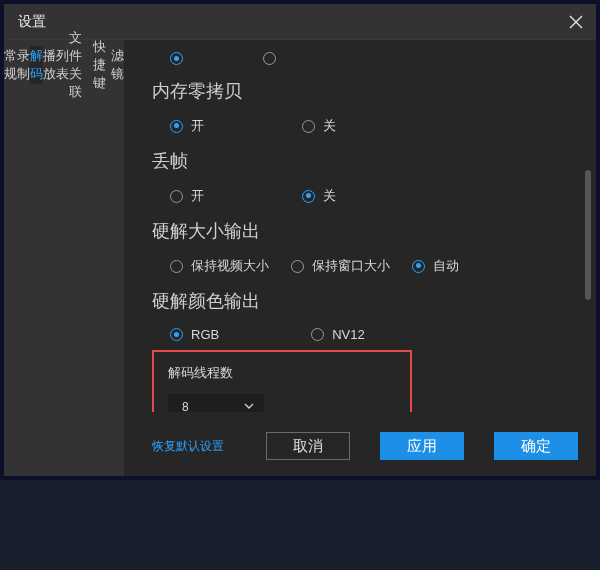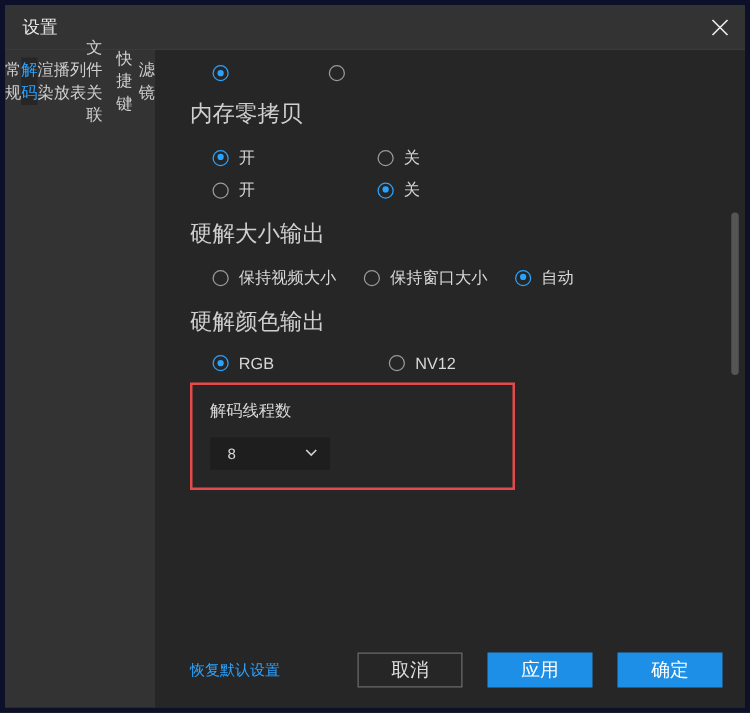--- a/index.html
+++ b/index.html
@@ -1,17 +1,17 @@
 <!DOCTYPE html>
 <html><head>
 <meta charset="utf-8">
 <style>
   * { box-sizing: border-box; margin: 0; padding: 0; }
   html, body { width: 600px; height: 570px; overflow: hidden; font-family: "Microsoft YaHei", Arial, sans-serif; background: #1a1f2e; }
-  .frame { width: 600px; height: 570px; background: #0c1028; padding: 4px; }
+  .frame { width: 600px; height: 480px; background: #0c1028; padding: 4px; }
   .dialog { width: 100%; height: 100%; background: #333333; display: flex; flex-direction: column; position: relative; }
   .titlebar { height: 36px; display: flex; align-items: center; justify-content: space-between; padding: 0 10px 0 14px; color: #e8e8e8; border-bottom: 1px solid #3a3a3a; }
   .titlebar .title { font-size: 14px; }
   .close-x { width: 20px; height: 20px; display:flex; align-items:center; justify-content:center; color:#e8e8e8; cursor:pointer; }
   .close-x svg { width:14px; height:14px; }
   .body { flex:1; display:flex; min-height:0; }
   .sidebar { width:120px; background:#333333; padding-top:6px; display:flex; flex-direction:row; }
   .sidebar-item { height:38px; display:flex; align-items:center; justify-content:center; color:#cfcfcf; font-size:13px; cursor:pointer; }
   .sidebar-item.active { background:#262626; color:#2aa3ff; }
   .content-wrap { flex:1; position:relative; background:#262626; }
@@ -21,21 +21,21 @@
   .section-title { color:#cfcfcf; margin: 14px 0 14px 0; font-size:18px; }
   .radio-row { display:flex; align-items:center; flex-wrap:wrap; gap:0; padding-left:18px; margin-bottom:8px; }
   .radio { display:flex; align-items:center; margin-right:42px; cursor:pointer; }
   .radio .circle { width:13px; height:13px; border-radius:50%; border:1.5px solid #9a9a9a; margin-right:8px; position:relative; flex:0 0 auto; }
   .radio.checked .circle { border-color:#2aa3ff; }
   .radio.checked .circle::after { content:""; position:absolute; left:2.5px; top:2.5px; width:5px; height:5px; border-radius:50%; background:#2aa3ff; }
   .size-row .radio { margin-right:22px; }
   .highlight-box { border:2px solid #e44a4a; padding:12px 30px 14px 14px; width:260px; margin-top:6px; }
   .select { margin-top:12px; width:96px; height:26px; background:#1e1e1e; color:#d8d8d8; display:flex; align-items:center; justify-content:space-between; padding:0 10px 0 14px; font-size:12px; cursor:pointer; }
   .select .chev svg { width:10px; height:10px; }
-  .footer { position:absolute; bottom:0; left:0; right:0; height:60px; background:#262626; display:flex; align-items:center; padding:0 18px 0 28px; gap:20px; }
+  .footer { position:absolute; bottom:0; left:0; right:0; height:60px; background:#262626; display:flex; align-items:center; padding:0 18px 0 28px; gap:30px; }
   .restore { color:#2aa3ff; font-size:12px; cursor:pointer; margin-right:auto; }
   .btn { min-width:84px; height:28px; display:flex; align-items:center; justify-content:center; font-size:15px; cursor:pointer; }
   .btn.cancel { background:#262626; border:1px solid #6a6a6a; color:#e0e0e0; }
   .btn.apply, .btn.ok { background:#1e8fe6; color:#fff; }
   .partial-radio { width:13px; height:13px; border-radius:50%; border:1.5px solid #9a9a9a; position:relative; }
   .partial-radio.checked { border-color:#2aa3ff; }
   .partial-radio.checked::after { content:""; position:absolute; left:2.5px; top:2.5px; width:5px; height:5px; border-radius:50%; background:#2aa3ff; }
 </style>
 </head>
 <body>
@@ -48,25 +48,25 @@
         <svg viewBox="0 0 14 14">
             <path d="M1 1 L13 13 M13 1 L1 13" stroke="#e8e8e8" stroke-width="1.4" fill="none"></path>
           </svg>
       </span>
     </div>
     <div class="body">
       <div class="sidebar">
         <div class="sidebar-item">
             <span>常规</span>
           </div>
+        <div class="sidebar-item">
+            <span>录制</span>
+          </div>
         <div class="sidebar-item active">
             <span>解码</span>
-          </div>
-        <div class="sidebar-item">
-            <span>渲染</span>
           </div>
         <div class="sidebar-item">
             <span>播放</span>
           </div>
         <div class="sidebar-item">
             <span>列表</span>
           </div>
         <div class="sidebar-item">
             <span>文件关联</span>
           </div>
@@ -89,20 +89,21 @@
             <div class="radio checked">
                 <span class="circle"></span>
                 <span>开</span>
               </div>
             <div class="radio" style="margin-left:56px">
                 <span class="circle"></span>
                 <span>关</span>
               </div>
           </div>
 
+          <div class="section-title">丢帧</div>
           <div class="radio-row">
             <div class="radio">
                 <span class="circle"></span>
                 <span>开</span>
               </div>
             <div class="radio checked" style="margin-left:56px">
                 <span class="circle"></span>
                 <span>关</span>
               </div>
           </div>

